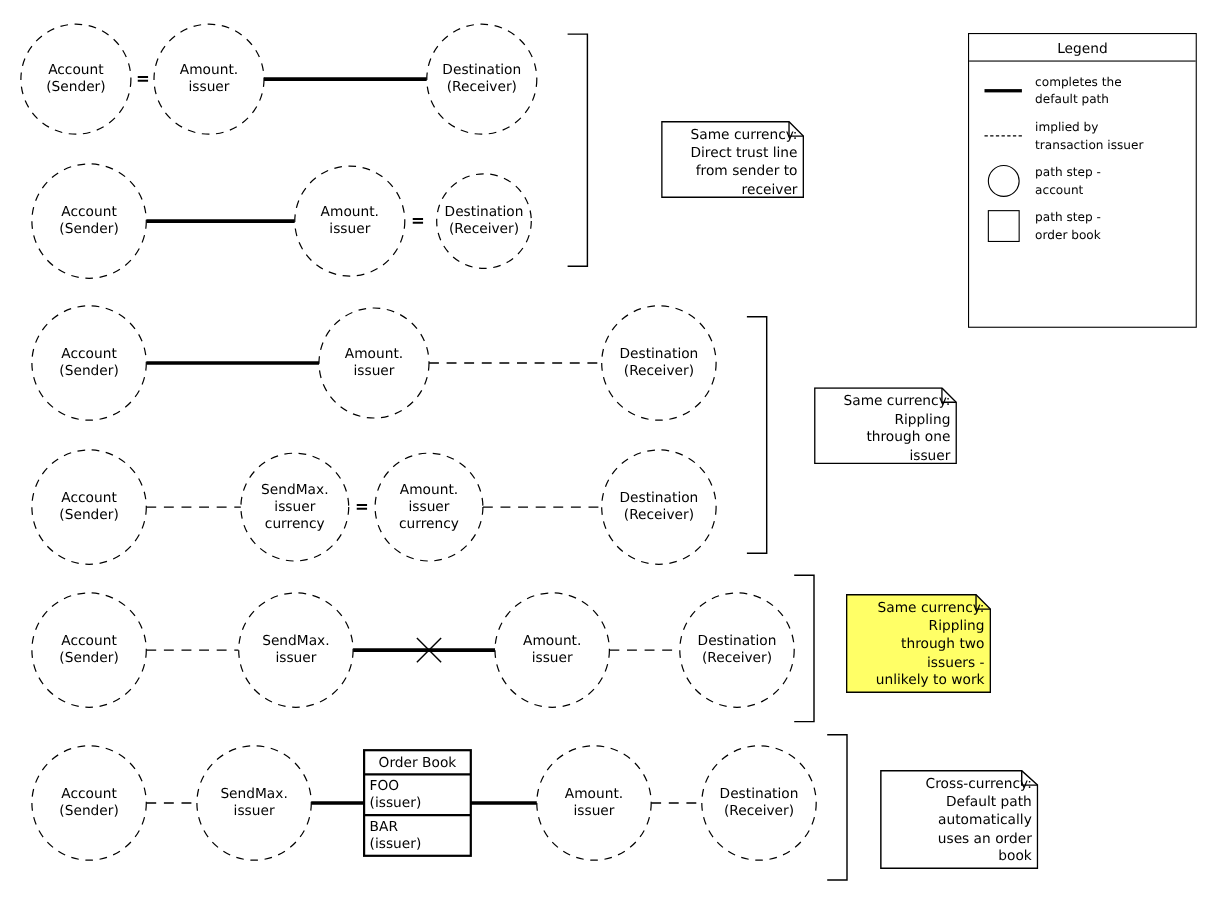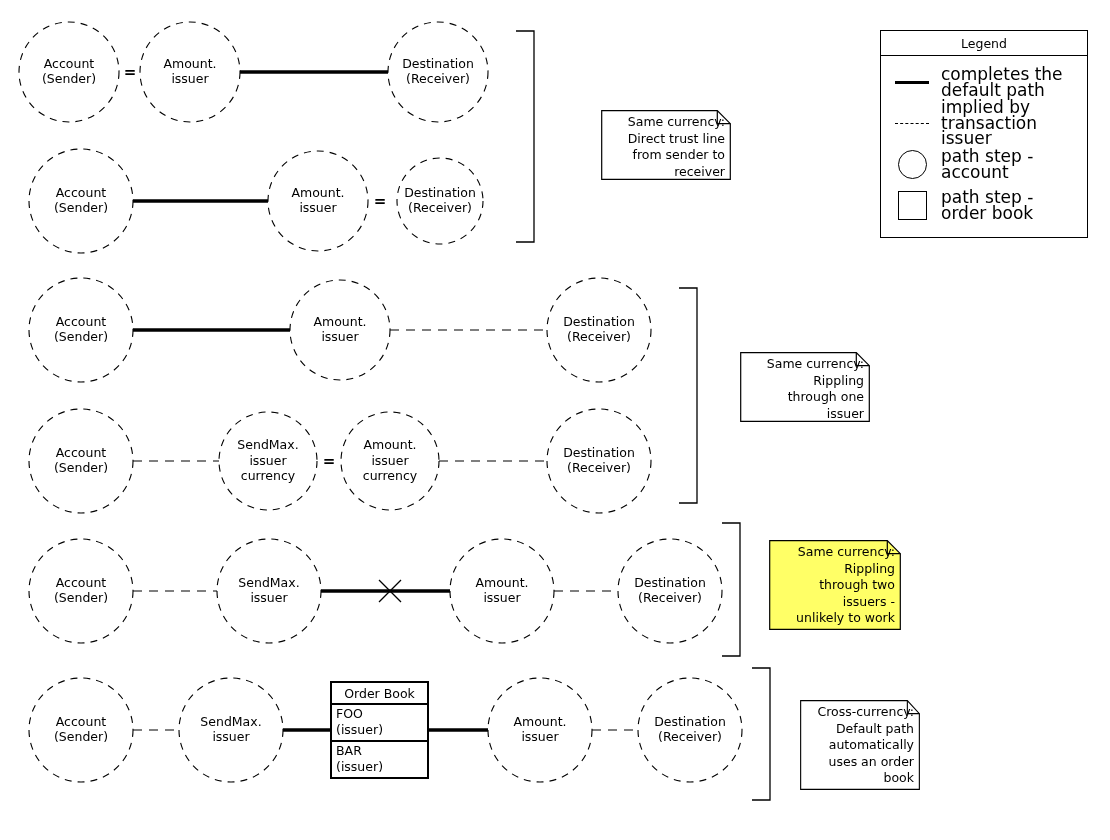--- a/index.html
+++ b/index.html
@@ -115,21 +115,21 @@
     z-index: 2;
     text-align: right;
   }
 
   
   #legend {
     position: absolute;
     left: 880px;
     top: 30px;
     width: 208px;
-    height: 208px;
+    height: 268px;
     border: 1.3px solid #000000;
     box-sizing: border-box;
     background: #ffffff;
   }
   #legend-title-bar {
     height: 24px;
     border-bottom: 1.3px solid #000000;
     display: flex;
     align-items: center;
     justify-content: center;
@@ -145,21 +145,21 @@
     padding-left: 10px;
   }
   .legend-symbol {
     width: 42px;
     flex: 0 0 42px;
     display: flex;
     align-items: center;
     justify-content: center;
   }
   .legend-text {
-    font-size: 17px;
+    font-size: 11px;
     line-height: 15.5px;
     white-space: pre-line;
     padding-left: 8px;
   }
   .sym-solid {
     width: 34px;
     height: 0;
     border-top: 3.4px solid #000000;
   }
   .sym-dashed {
@@ -361,21 +361,21 @@
 through one
 issuer</div></div>
       <div class="note" style="left: 769px; top: 540px; width: 132px; height: 90px; background: transparent;"><svg class="note-body" viewBox="0 0 132 90" preserveAspectRatio="none">
           <path d="M 0.7 0.7 L 118.3 0.7 L 131.3 13.7 L 131.3 89.3 L 0.7 89.3 Z" fill="#ffff66" stroke="#000000" stroke-width="1.2"></path>
           <path d="M 118.3 0.7 L 118.3 13.7 L 131.3 13.7" fill="none" stroke="#000000" stroke-width="1.2"></path>
         </svg><div class="note-text">Same currency:
 Rippling
 through two
 issuers -
 unlikely to work</div></div>
-      <div class="note" style="left: 800px; top: 700px; width: 120px; height: 90px; background: transparent;"><svg class="note-body" viewBox="0 0 130 90" preserveAspectRatio="none">
+      <div class="note" style="left: 800px; top: 700px; width: 144px; height: 90px; background: transparent;"><svg class="note-body" viewBox="0 0 130 90" preserveAspectRatio="none">
           <path d="M 0.7 0.7 L 116.3 0.7 L 129.3 13.7 L 129.3 89.3 L 0.7 89.3 Z" fill="#ffffff" stroke="#000000" stroke-width="1.2"></path>
           <path d="M 116.3 0.7 L 116.3 13.7 L 129.3 13.7" fill="none" stroke="#000000" stroke-width="1.2"></path>
         </svg><div class="note-text">Cross-currency:
 Default path
 automatically
 uses an order
 book</div></div>
     </div>
 
   <div id="legend">

